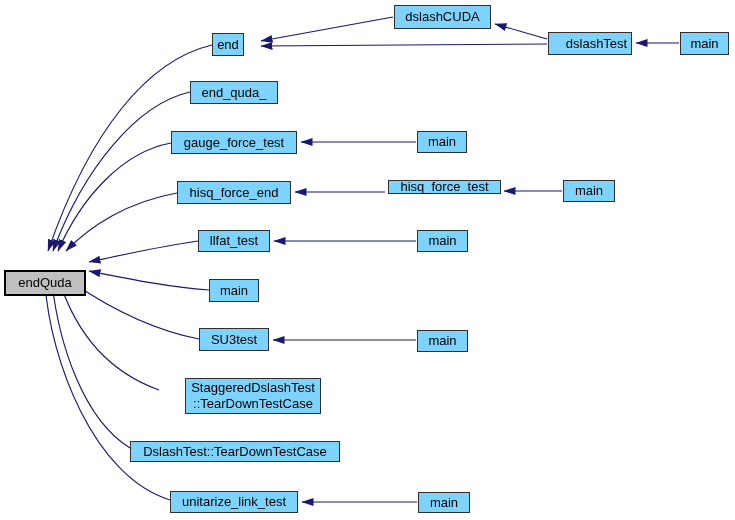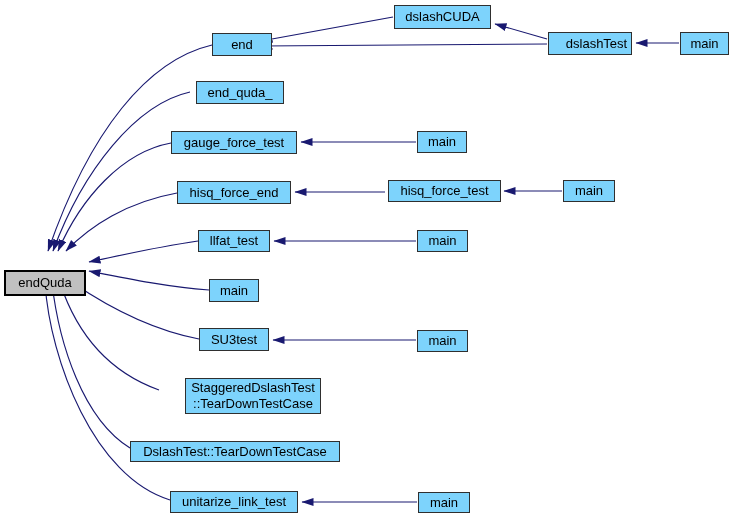--- a/index.html
+++ b/index.html
@@ -80,53 +80,53 @@
     <path class="edge" d="M385,192 L295,192" marker-end="url(#arr)"></path>
     <path class="edge" d="M416,241 L274,241" marker-end="url(#arr)"></path>
     <path class="edge" d="M416,340 L273,340" marker-end="url(#arr)"></path>
     <path class="edge" d="M417,502 L302,502" marker-end="url(#arr)"></path>
   </svg>
 
   <div class="node highlight" style="left:4px; top:254px; width:82px; height:26px;">
     <span>endQuda</span>
   </div>
 
-  <div class="node" style="left:212px; top:33px; width:60px; height:23px;">
+  <div class="node" style="left:212px; top:33px; width:32px; height:23px;">
     <span>end</span>
   </div>
 
   <div class="node" style="left:394px; top:5px; width:97px; height:24px;">
     <span>dslashCUDA</span>
   </div>
 
   <div class="node" style="left:548px; top:32px; width:84px; height:23px;padding-left:13px;">
     <span>dslashTest</span>
   </div>
 
   <div class="node" style="left:680px; top:32px; width:49px; height:23px;">
     <span>main</span>
   </div>
 
-  <div class="node" style="left:190px; top:81px; width:88px; height:23px;margin-left:6px;">
+  <div class="node" style="left:190px; top:81px; width:88px; height:23px;">
     <span>end_quda_</span>
   </div>
 
   <div class="node" style="left:171px; top:131px; width:126px; height:23px;">
     <span>gauge_force_test</span>
   </div>
 
   <div class="node" style="left:417px; top:131px; width:50px; height:22px;">
     <span>main</span>
   </div>
 
   <div class="node" style="left:177px; top:181px; width:114px; height:23px;">
     <span>hisq_force_end</span>
   </div>
 
-  <div class="node" style="left:388px; top:180px; width:113px; height:22px;">
+  <div class="node" style="left:388px; top:180px; width:113px; height:14px;">
     <span>hisq_force_test</span>
   </div>
 
   <div class="node" style="left:563px; top:180px; width:52px; height:22px;">
     <span>main</span>
   </div>
 
   <div class="node" style="left:198px; top:230px; width:72px; height:22px;">
     <span>llfat_test</span>
   </div>

